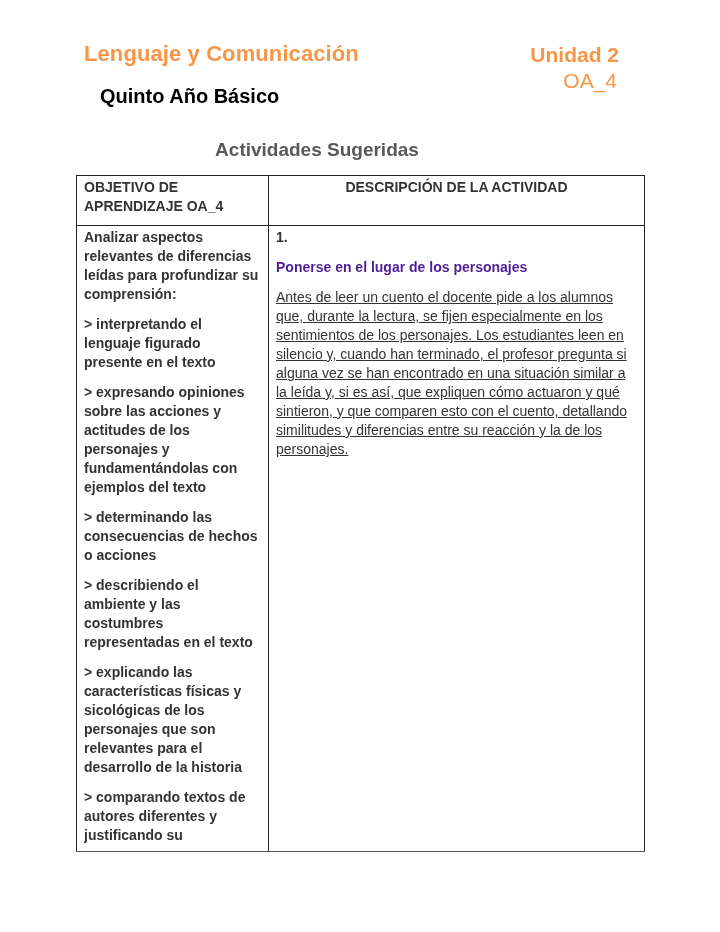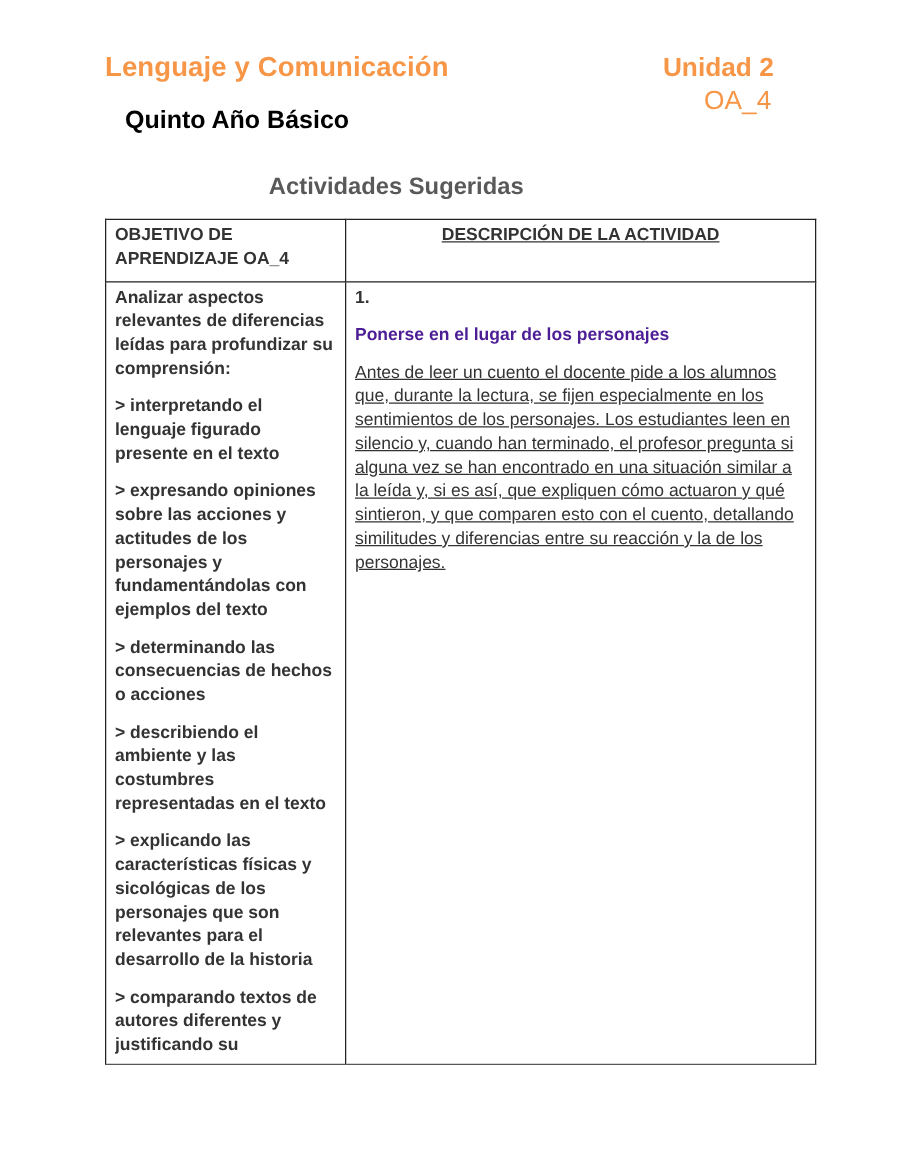--- a/index.html
+++ b/index.html
@@ -2,27 +2,27 @@
 <html><head>
 <meta charset="utf-8">
 <style>
   html, body { margin:0; padding:0; background:#ffffff; }
   body { width:720px; height:932px; position:relative; overflow:hidden; font-family:"Liberation Sans", sans-serif; }
   .hdr-subject { position:absolute; left:84px; top:41px; font-size:22px; font-weight:bold; color:#f79646; letter-spacing:0.1px; }
   .hdr-grade { position:absolute; left:100px; top:85px; font-size:20px; font-weight:bold; color:#000; }
   .hdr-unit { position:absolute; right:101px; top:43px; font-size:21px; font-weight:bold; color:#f79646; text-align:right; }
   .hdr-oa { position:absolute; right:103px; top:69px; font-size:21px; font-weight:normal; color:#f79646; text-align:right; }
   .section-title { position:absolute; left:0; width:634px; top:139px; text-align:center; font-size:19px; font-weight:bold; color:#595959; }
-  table.act { position:absolute; left:84px; top:175px; width:568px; border-collapse:collapse; table-layout:fixed; }
+  table.act { position:absolute; left:76px; top:175px; width:568px; border-collapse:collapse; table-layout:fixed; }
   table.act td { border:1.3px solid #222; vertical-align:top; padding:2px 7px; font-size:14px; line-height:19px; color:#222; }
   table.act tr.head td { height:45px; font-weight:bold; color:#333; }
   table.act tr.body td { height:602px; border-bottom:1.6px solid #555; }
   col.c1 { width:192px; }
   col.c2 { width:376px; }
-  .head-right { text-align:center;text-decoration:underline; }
+  .head-right { text-align:center; }
   .obj p { margin:0 0 11px 0; font-weight:bold; color:#333; }
   .desc .num { font-weight:bold; margin:0 0 11px 0; color:#333; }
   .desc .title { font-weight:bold; margin:0 0 11px 0; color:#4c1d95; }
   .desc .body { margin:0; color:#333;text-decoration:underline; }
   .obj { overflow:hidden; }
 </style>
 </head>
 <body>
 
 <div class="hdr-subject">Lenguaje y Comunicación</div>

